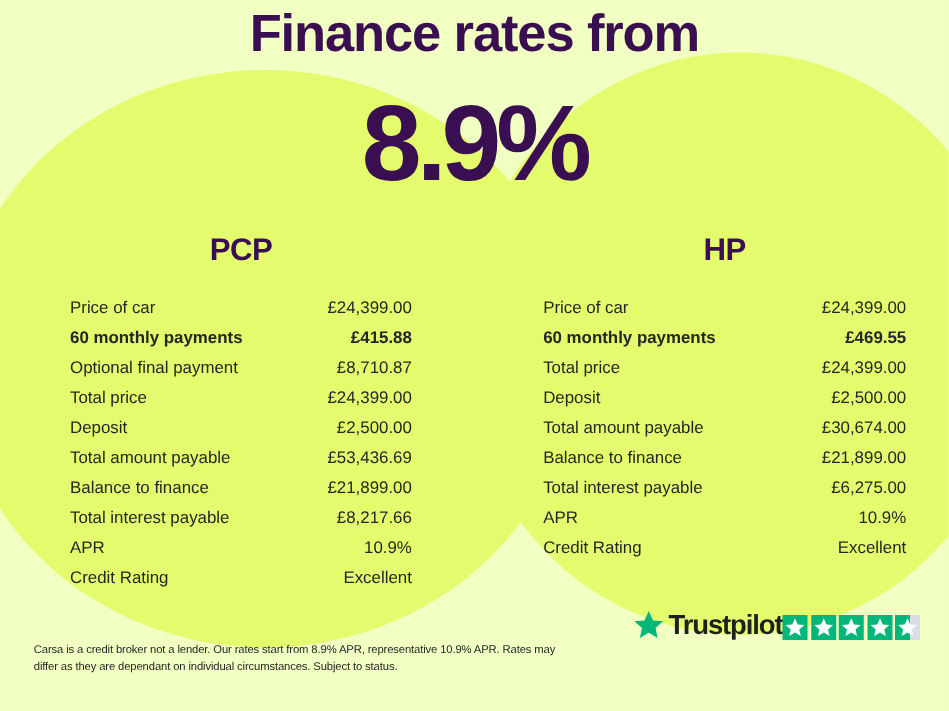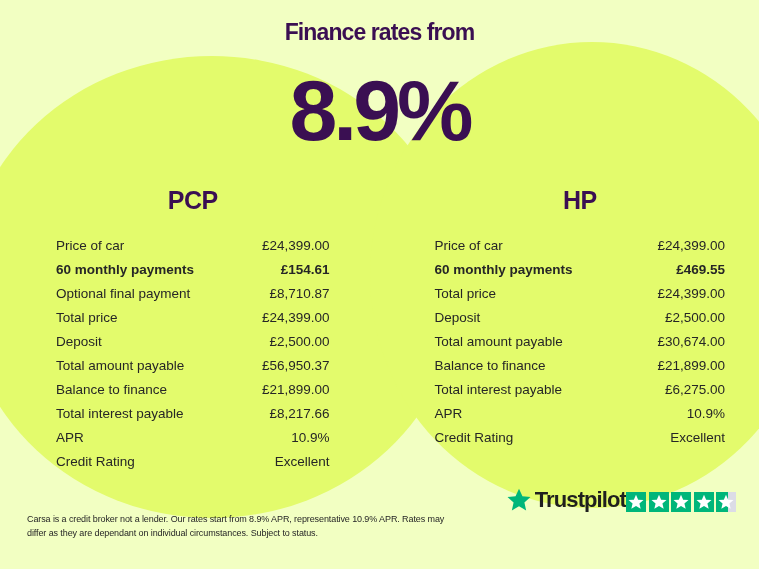--- a/index.html
+++ b/index.html
@@ -45,22 +45,22 @@
   .header {
     position: absolute;
     left: 0;
     top: 0;
     width: 759px;
     text-align: center;
     z-index: 4;
   }
   #page-title {
     margin: 0;
-    padding-top: 20px;
-    font-size: 23px;
+    padding-top: 4px;
+    font-size: 42px;
     font-weight: bold;
     letter-spacing: -0.9px;
     color: #3a0f52;
     line-height: 1.1;
   }
   .apr-line {
     margin-top: 2px;
     display: flex;
     align-items: baseline;
     justify-content: center;
@@ -202,37 +202,37 @@
   <div class="columns">
     <div class="col col-pcp">
       <div class="col-title">PCP</div>
       <div class="rows" id="rows-pcp">
           <div class="row">
             <span class="row-label">Price of car</span>
             <span class="row-value">£24,399.00</span>
           </div>
           <div class="row bold">
             <span class="row-label">60 monthly payments</span>
-            <span class="row-value">£154.61</span>
+            <span class="row-value">£415.88</span>
           </div>
           <div class="row">
             <span class="row-label">Optional final payment</span>
             <span class="row-value">£8,710.87</span>
           </div>
           <div class="row">
             <span class="row-label">Total price</span>
             <span class="row-value">£24,399.00</span>
           </div>
           <div class="row">
             <span class="row-label">Deposit</span>
             <span class="row-value">£2,500.00</span>
           </div>
           <div class="row">
             <span class="row-label">Total amount payable</span>
-            <span class="row-value">£56,950.37</span>
+            <span class="row-value">£53,436.69</span>
           </div>
           <div class="row">
             <span class="row-label">Balance to finance</span>
             <span class="row-value">£21,899.00</span>
           </div>
           <div class="row">
             <span class="row-label">Total interest payable</span>
             <span class="row-value">£8,217.66</span>
           </div>
           <div class="row">

